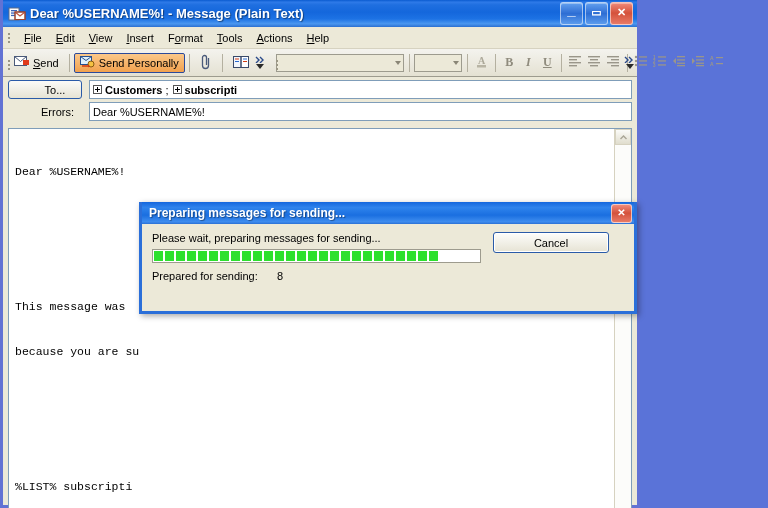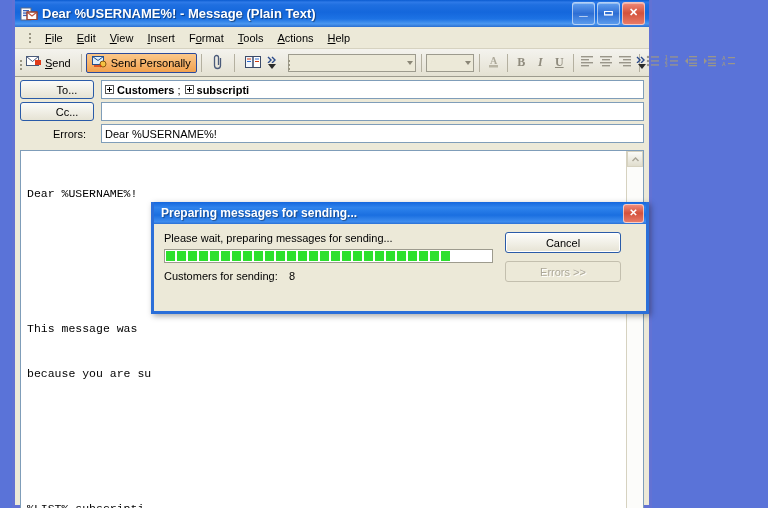--- a/index.html
+++ b/index.html
@@ -6,21 +6,21 @@
     margin: 0; padding: 0;
     width: 768px; height: 508px;
     overflow: hidden;
     font-family: "Liberation Sans", sans-serif;
     font-size: 11px;
   }
   body { background: #5a73d8; }
 
   
   .window {
-    position: absolute; left: 12px; top: 0;
+    position: absolute; left: 0; top: 0;
     width: 640px; height: 508px;
     box-sizing: border-box;
     background: #ece9d8;
     border: 3px solid #6272d4;
     border-top: 0;
     display: flex; flex-direction: column;
   }
 
   
   .titlebar {
@@ -52,21 +52,20 @@
   .wbtn .g { position:absolute; left:0; right:0; top:0; bottom:0; color:#fff;
     font-size:11px; line-height:19px; text-align:center; font-weight:bold;}
   .wbtn.min .g { line-height: 13px; font-size: 15px; }
 
   
   .menubar {
     height: 21px; background: #ece9d8;
     display: flex; align-items: center;
     border-bottom: 1px solid #d6d2c0;
     flex: none;
-    padding-left: 9px;
   }
   .gripper { width: 9px; height: 16px; position: relative; margin: 0 3px 0 2px; }
   .gripper i { position:absolute; left:3px; width:2px; height:2px; background:#9a9684; }
   .menu-item { padding: 2px 7px; color: #000; font-size: 11px; white-space: nowrap; }
   .menu-item u { text-decoration: underline; }
 
   
   .toolbars {
     height: 27px; background: linear-gradient(to bottom,#f4f3ee,#e4e1d2);
     display: flex; align-items: center; border-bottom: 1px solid #9d9b8e;
@@ -453,24 +452,20 @@
         <span class="recip">
           <span class="plusbox"></span>
           <span class="recip-name">Customers</span>
           <span class="semi">;</span>
         </span>
         <span class="recip">
           <span class="plusbox"></span>
           <span class="recip-name">subscripti</span>
         </span>
       </span>
-    </div>
-    <div class="hrow">
-      <span class="hbtn">Cc...</span>
-      <span class="hfield"></span>
     </div>
     <div class="hrow">
       <span class="hlabel">Errors:</span>
       <span class="hfield">Dear %USERNAME%!</span>
     </div>
   </div>
 
   <div class="bodywrap">
     <div class="bodybox">
       <div class="bodytext">
@@ -525,24 +520,23 @@
             <span class="pseg"></span>
             <span class="pseg"></span>
             <span class="pseg"></span>
             <span class="pseg"></span>
             <span class="pseg"></span>
             <span class="pseg"></span>
             <span class="pseg"></span>
             <span class="pseg"></span>
           </div>
         <div class="prow">
-          <span class="lbl">Customers for sending:</span>
+          <span class="lbl">Prepared for sending:</span>
           <span>8</span>
         </div>
       </div>
       <div class="dlg-right">
         <span class="dbtn focus">Cancel</span>
-        <span class="dbtn disabled">Errors &gt;&gt;</span>
       </div>
     </div>
   </div>
 
 </div>
 
 </body></html>

